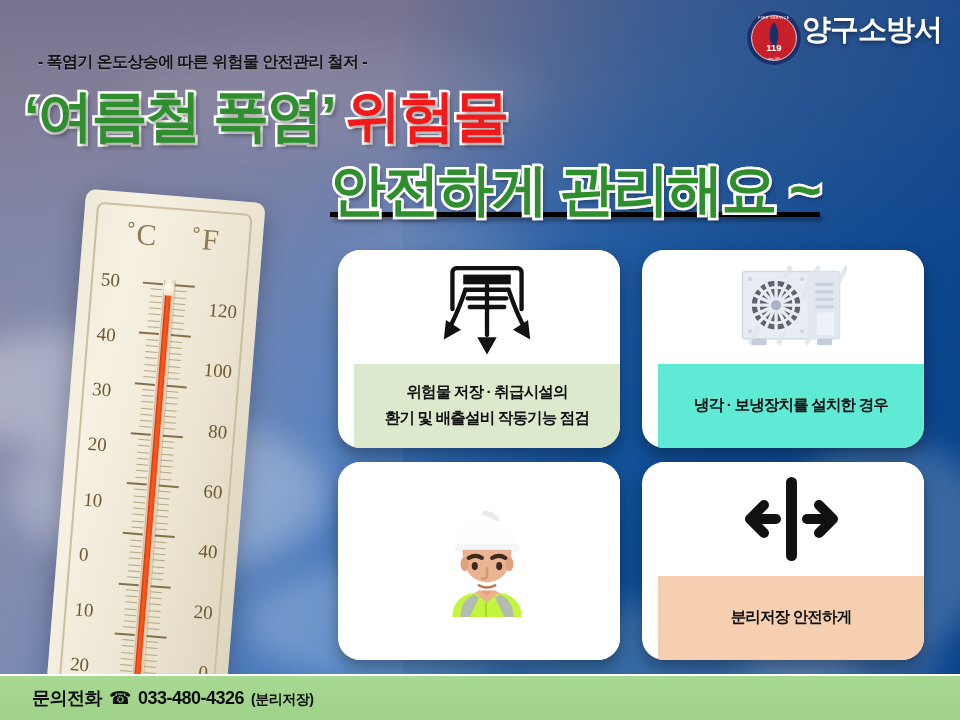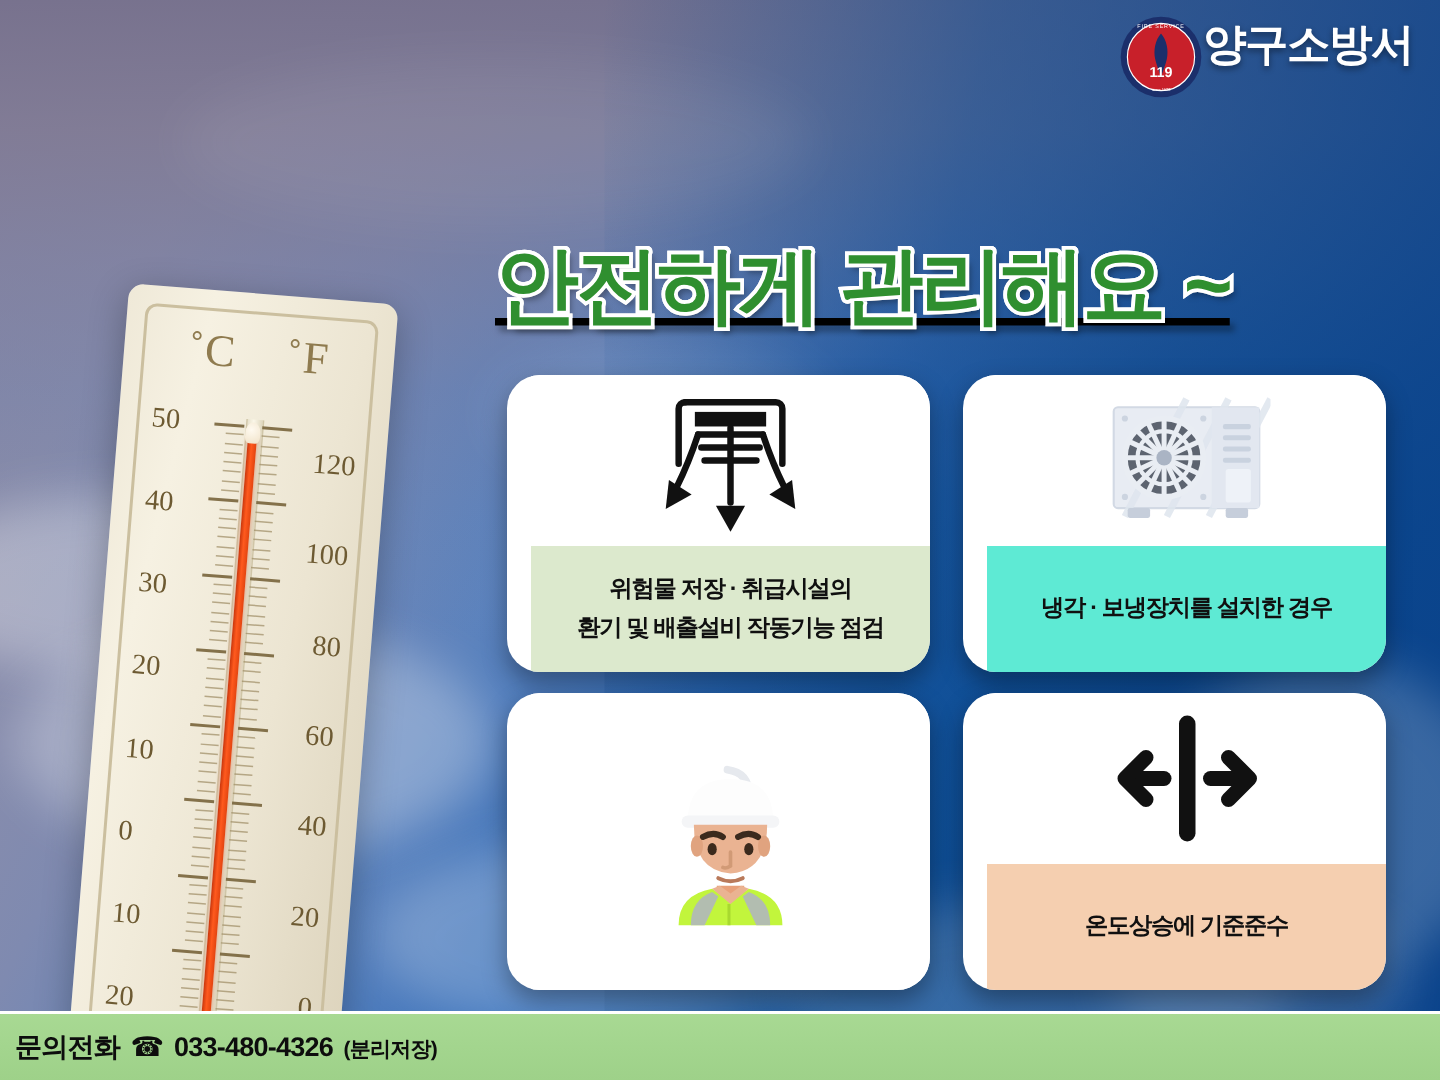--- a/index.html
+++ b/index.html
@@ -161,21 +161,21 @@
   }
 
   
   .footer{
     position:absolute;left:0;right:0;bottom:0;height:44px;
     background:linear-gradient(to bottom,#a8d993,#9ed189);
     border-top:2px solid #ffffff;
     display:flex;align-items:center;
   }
   .footer-text{
-    margin-left:10px;font-size:18px;font-weight:bold;color:#0d0d0d;letter-spacing:-.5px;
+    margin-left:32px;font-size:18px;font-weight:bold;color:#0d0d0d;letter-spacing:-.5px;
     display:flex;align-items:baseline;gap:7px;white-space:nowrap;
   }
   .footer-phone-icon{font-size:18px;}
   .footer-dept{font-size:14px;}
 </style>
 </head>
 <body>
 
 <div class="poster">
 
@@ -363,20 +363,25 @@
         <circle cx="50" cy="50" r="40" fill="none" stroke="#ffffff" stroke-width="1.4"></circle>
         <path d="M50 22 C43 30 41 42 43 52 C45 62 50 70 50 78 C50 70 55 62 57 52 C59 42 57 30 50 22 Z" fill="#1b2f6b"></path>
         <text x="50" y="74" font-size="17" font-weight="bold" fill="#ffffff" text-anchor="middle" font-family="Liberation Sans, sans-serif">119</text>
         <text x="50" y="16" font-size="6.4" fill="#ffffff" text-anchor="middle" font-family="Liberation Sans, sans-serif" letter-spacing="1">FIRE SERVICE</text>
         <text x="50" y="90" font-size="4.6" fill="#ffffff" text-anchor="middle" font-family="Liberation Sans, sans-serif">since 1975</text>
       </svg>
     </div>
     <div class="org-name">양구소방서</div>
   </div>
 
+  <div class="subtitle">- 폭염기 온도상승에 따른 위험물 안전관리 철저 -</div>
+  <div class="title-line1">
+    <span class="t-green">‘여름철 폭염’</span>
+    <span class="t-red">위험물</span>
+  </div>
   <div class="title-line2">
     <span class="t-green">안전하게 관리해요 ~</span>
   </div>
 
   <div class="cards">
 
     <div class="card">
       <div class="card-icon">
         <svg width="108" height="108" viewBox="0 0 100 100" aria-hidden="true">
           <g fill="none" stroke="#111" stroke-width="4" stroke-linecap="round" stroke-linejoin="round">
@@ -477,21 +482,21 @@
           <rect x="50" y="8" width="11" height="84" rx="5.5" fill="#111"></rect>
           <g fill="none" stroke="#111" stroke-width="10" stroke-linecap="round" stroke-linejoin="round">
             <path d="M40 50 H16"></path>
             <path d="M28 36 L14 50 L28 64"></path>
             <path d="M71 50 H95"></path>
             <path d="M83 36 L97 50 L83 64"></path>
           </g>
         </svg>
       </div>
       <div class="card-text" style="background:#f5cfb0">
-        <span>온도상승에 기준준수</span>
+        <span>분리저장 안전하게</span>
       </div>
     </div>
 
   </div>
 
   <div class="footer">
     <div class="footer-text">
       <span>문의전화</span>
       <span class="footer-phone-icon">☎</span>
       <span>033-480-4326</span>

